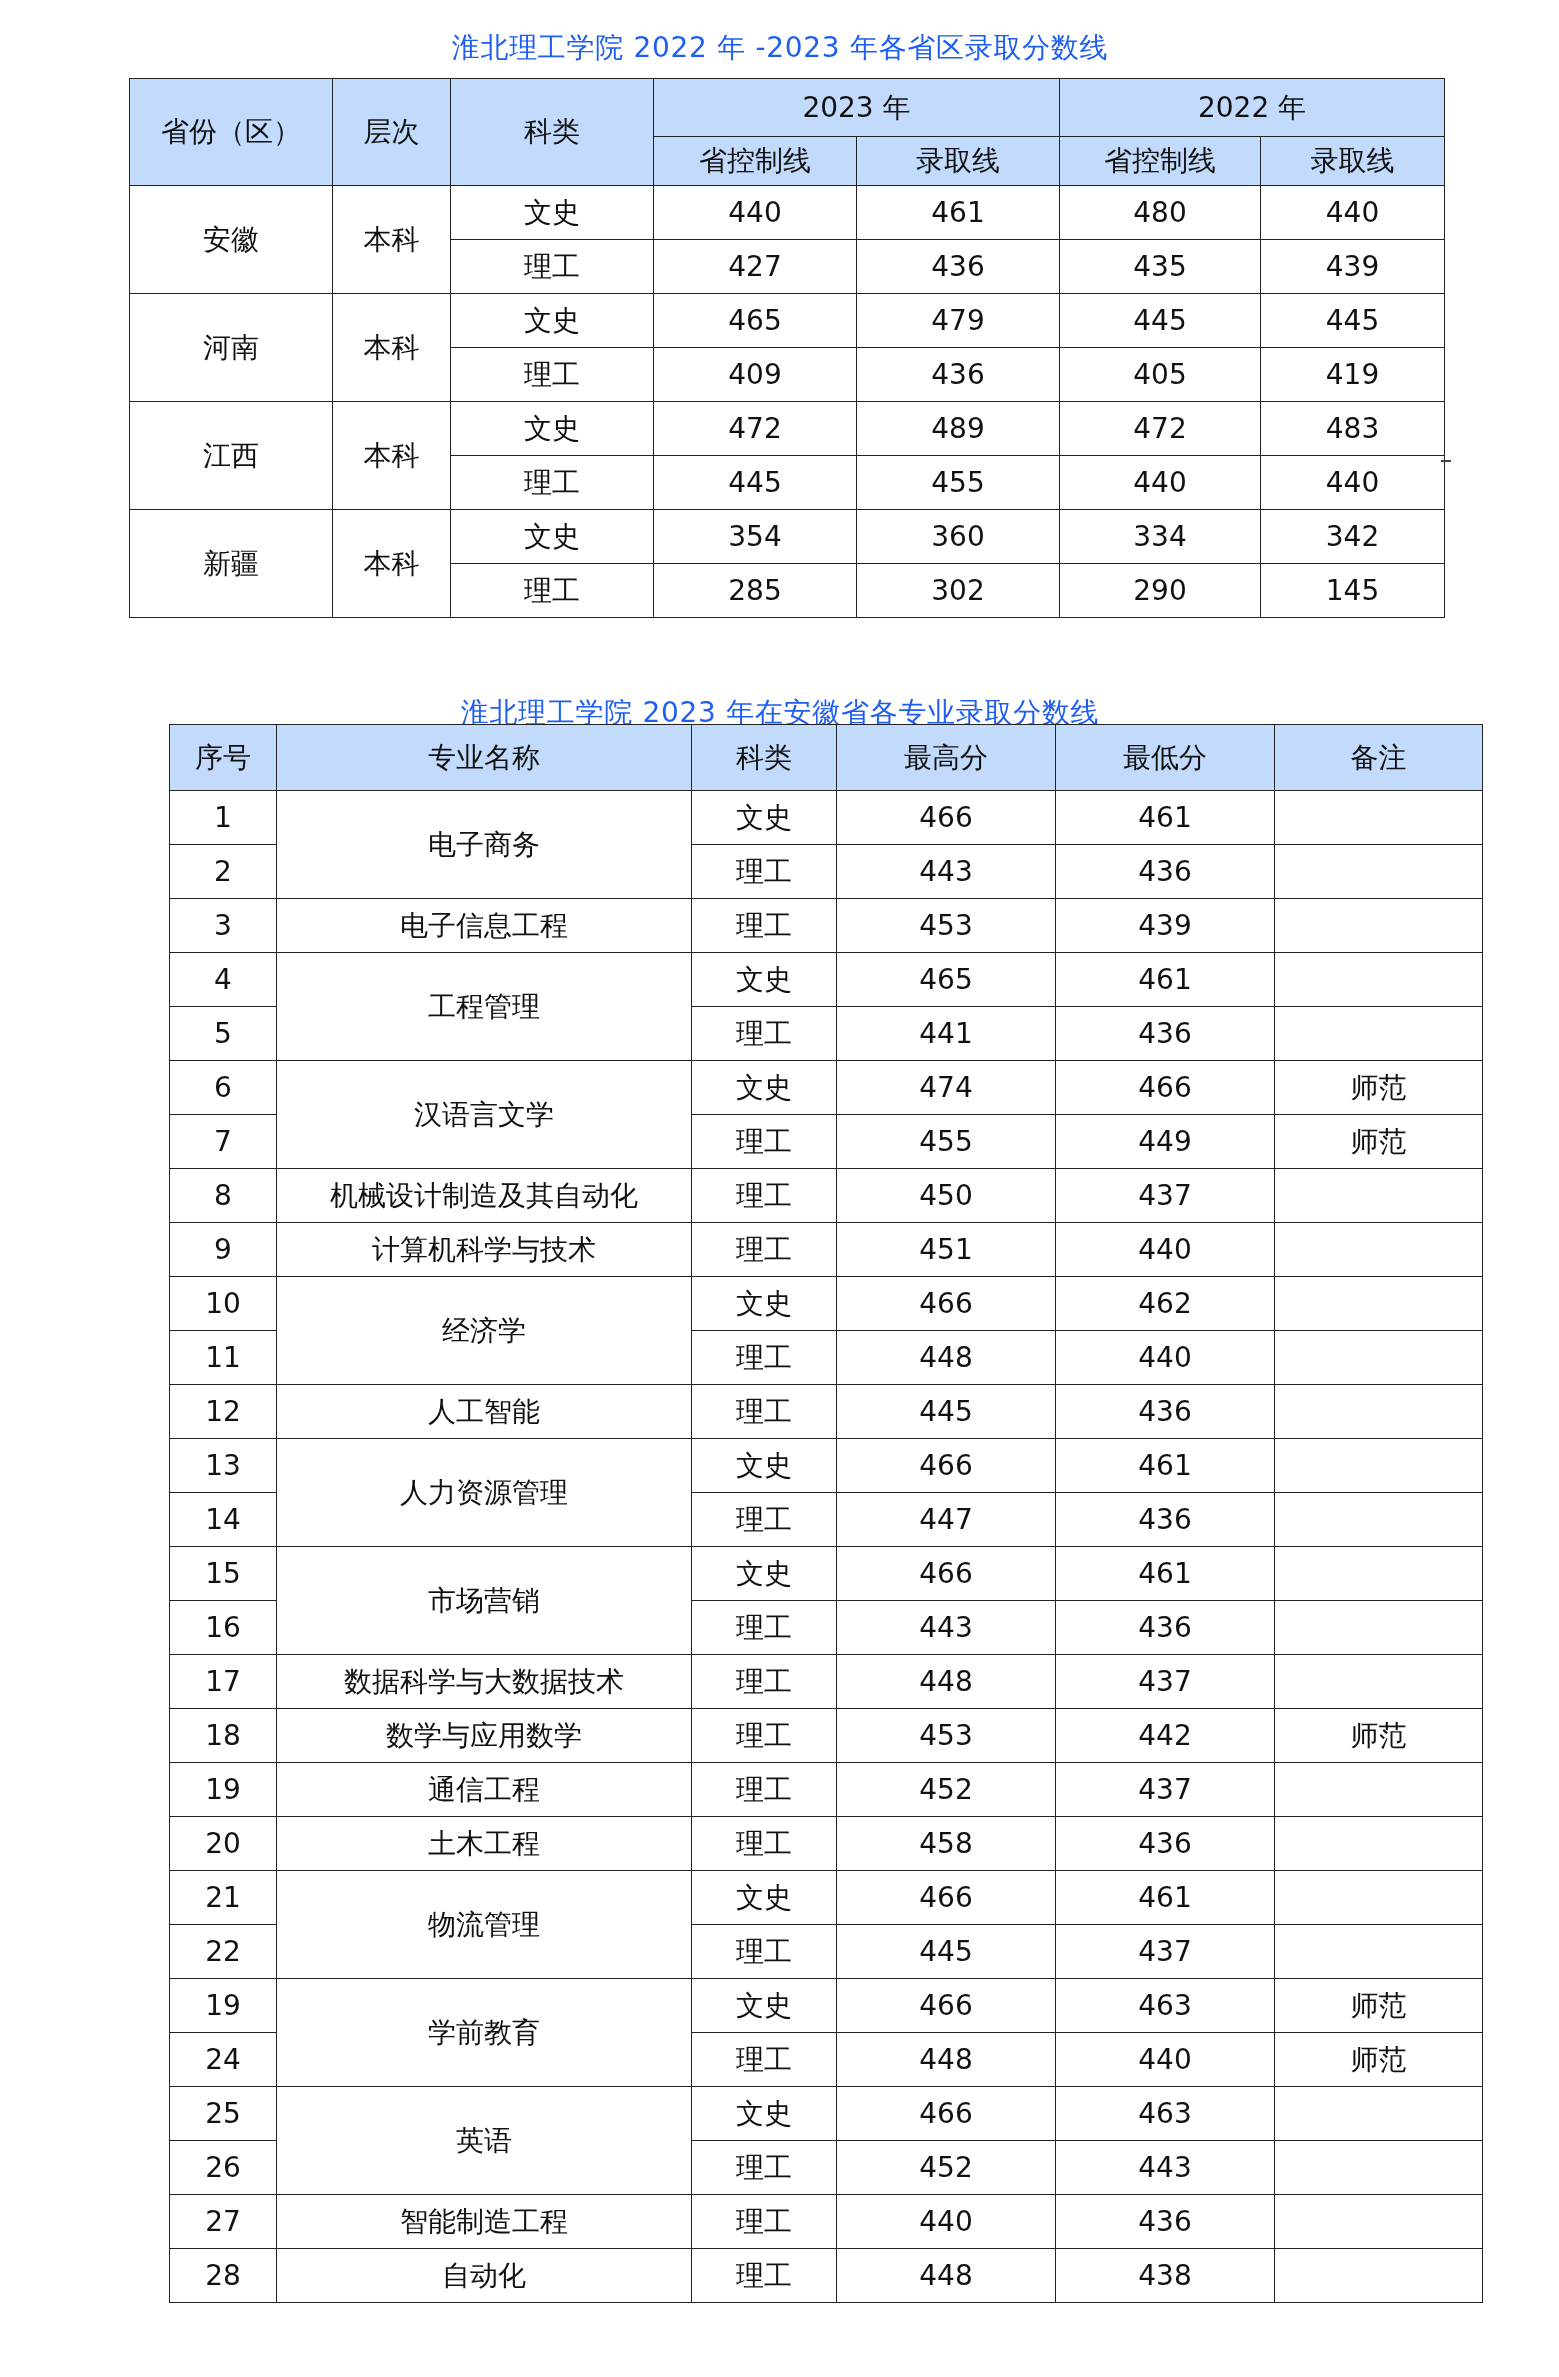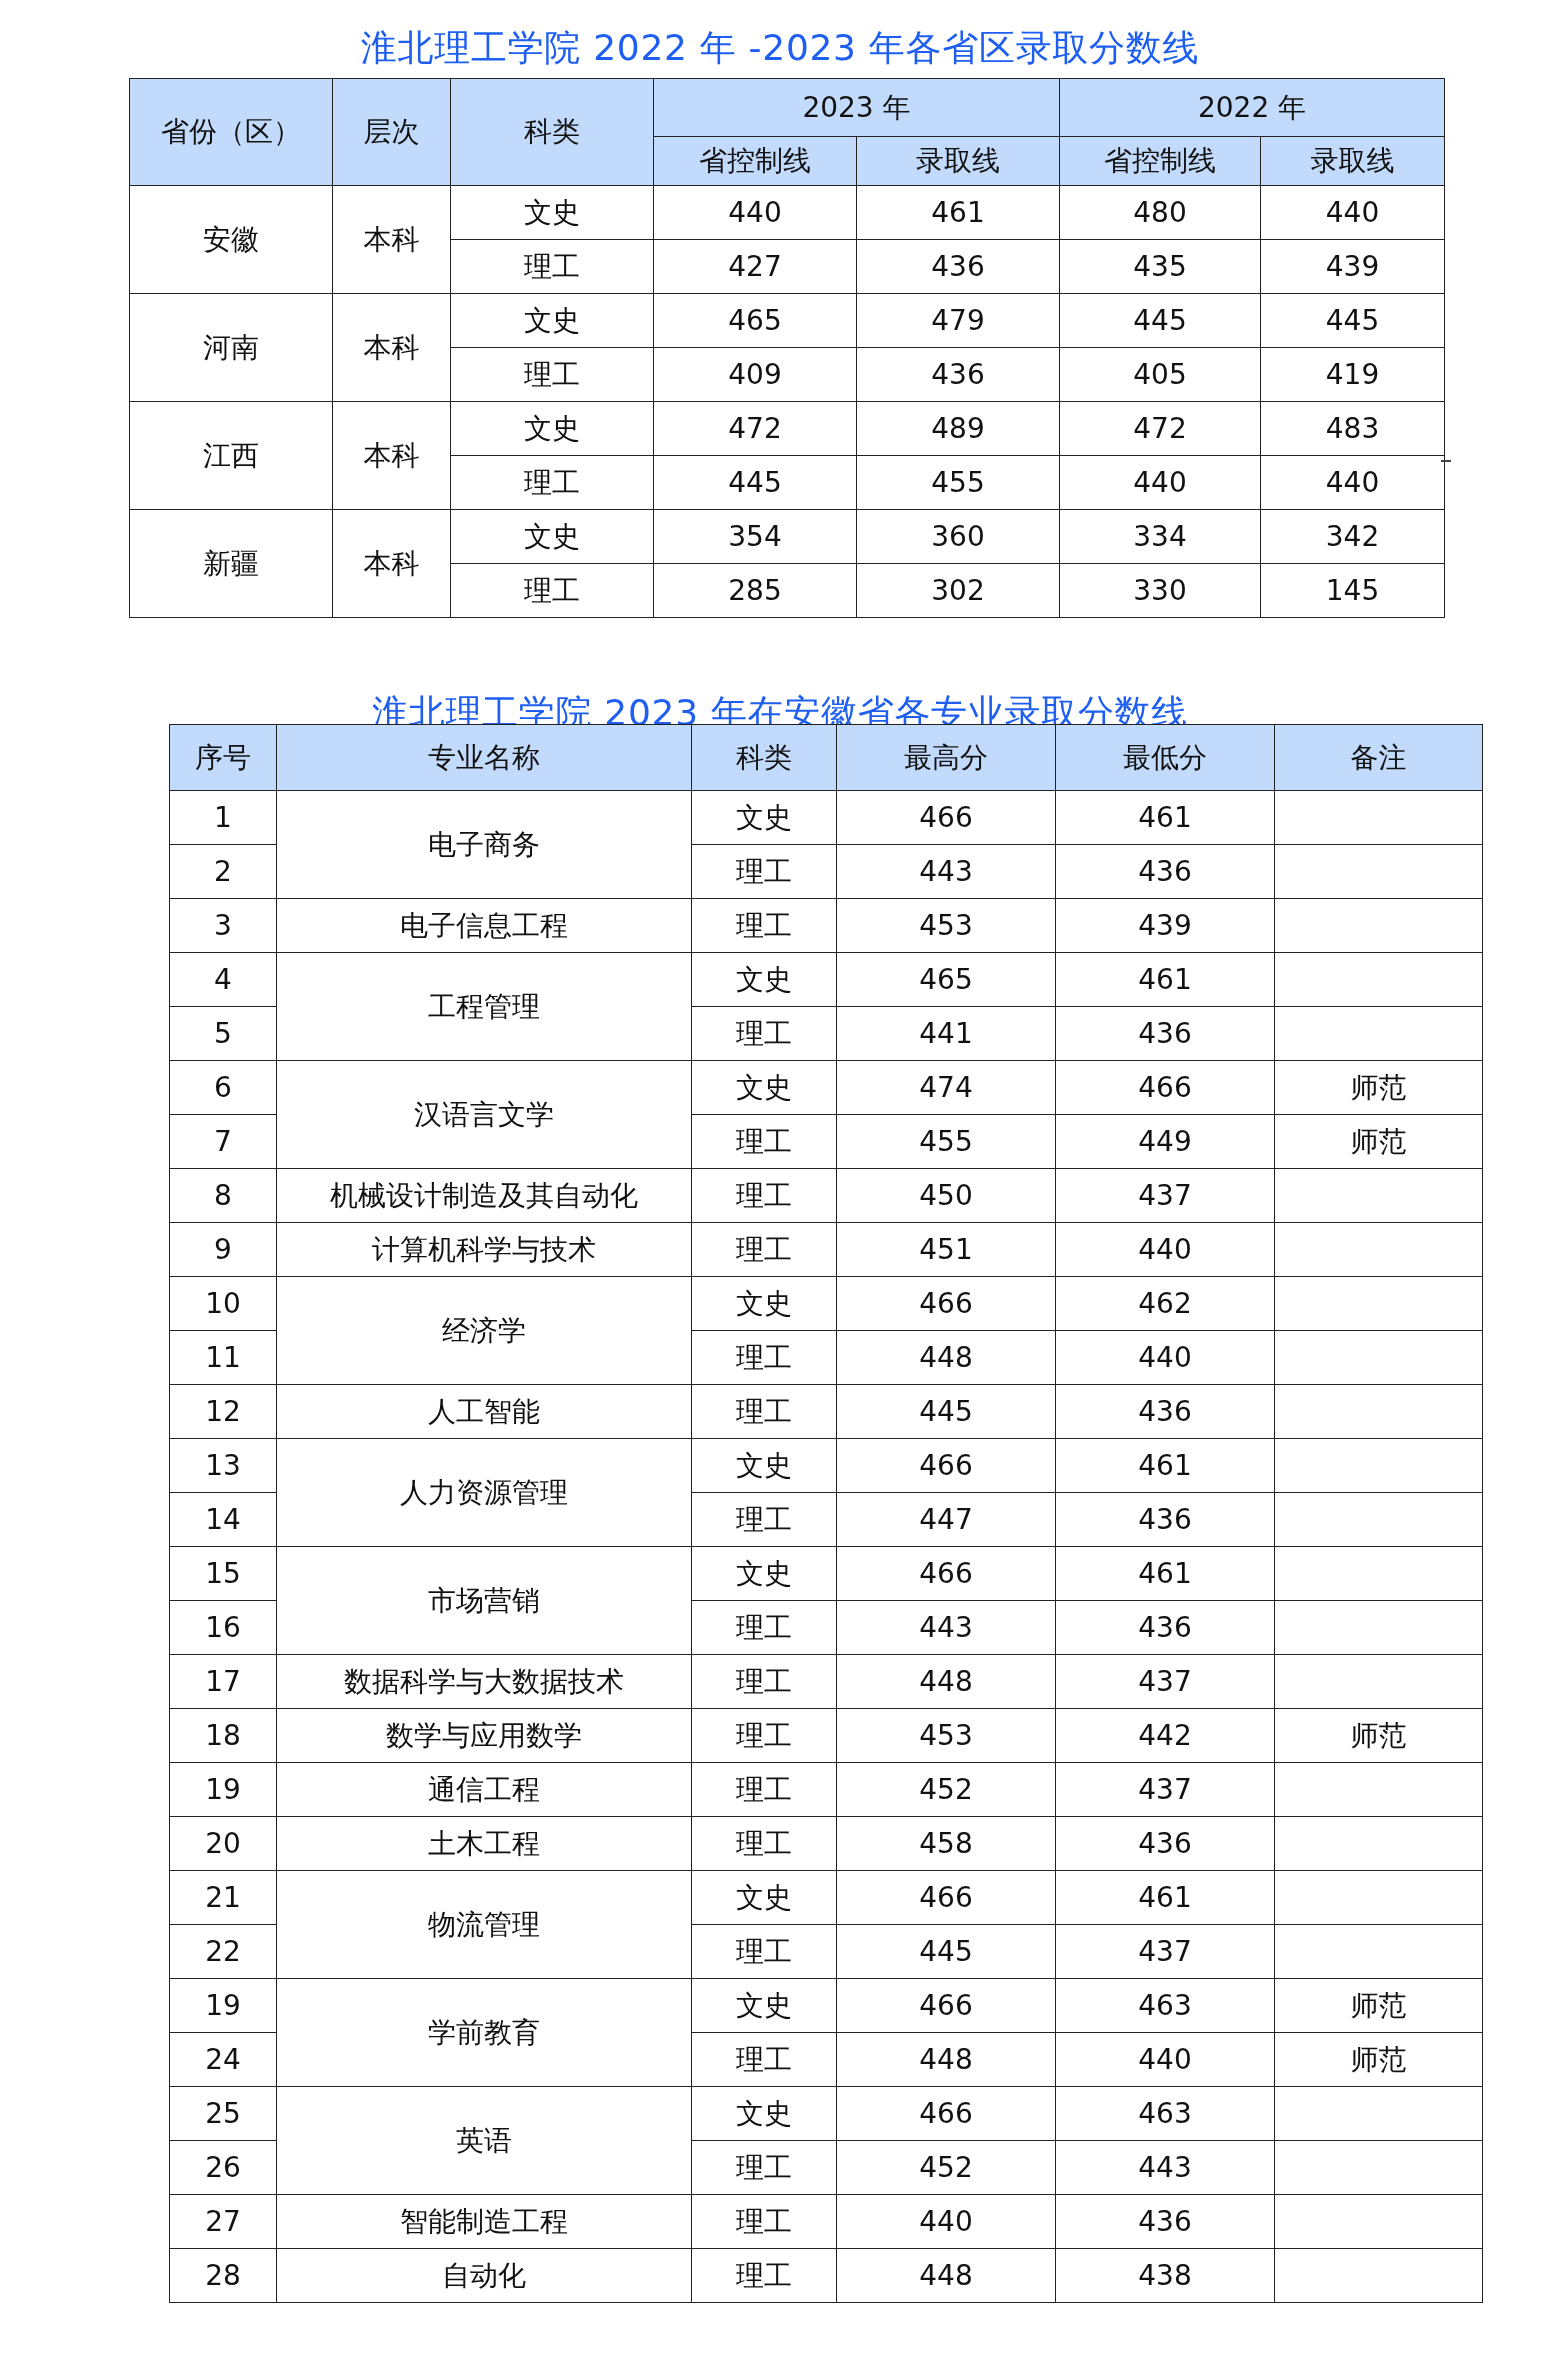--- a/index.html
+++ b/index.html
@@ -1,17 +1,17 @@
 <!DOCTYPE html>
 <html style="font-size:11.6px"><head>
 <meta charset="utf-8">
 <style>
   html, body { margin:0; padding:0; background:#ffffff; }
   body { width:1560px; height:2377px; position:relative; font-family:"DejaVu Sans","Liberation Sans",sans-serif; color:#111; }
-  .title { position:absolute; left:0; width:1560px; text-align:center; color:#1E5EF0; font-size:36px; line-height:44px; letter-spacing:0.7px; }
+  .title { position:absolute; left:0; width:1560px; text-align:center; color:#1E5EF0; font-size:28px; line-height:44px; letter-spacing:0.7px; }
   #t1-title { top:26px; }
   #t2-title { top:675px;margin-top:16px; }
   table { position:absolute; left:129px; border-collapse:collapse; table-layout:fixed; }
   td, th { border:1.5px solid #222; text-align:center; vertical-align:middle; padding:0; font-weight:normal; font-size:28px; }
   th { background:#C2DAFB; }
   #t1 { top:78px; width:1314px; }
   #t1 .hr1 { height:58px;padding-left:8px; }
   #t1 .hr2 { height:49px;font-family:Liberation Mono, monospace; }
   #t1 td { height:53px; }
   #t2 { top:724px; width:1313px;margin-left:40px; }
@@ -104,21 +104,21 @@
         <td>文史</td>
         <td>354</td>
         <td>360</td>
         <td>334</td>
         <td>342</td>
       </tr>
       <tr>
         <td>理工</td>
         <td>285</td>
         <td>302</td>
-        <td>330</td>
+        <td>290</td>
         <td>145</td>
       </tr>
     </tbody>
 </table>
 <div class="overshoot"></div>
 
 <div id="t2-title" class="title">淮北理工学院 2023 年在安徽省各专业录取分数线</div>
 
 <table id="t2">
   <colgroup>

